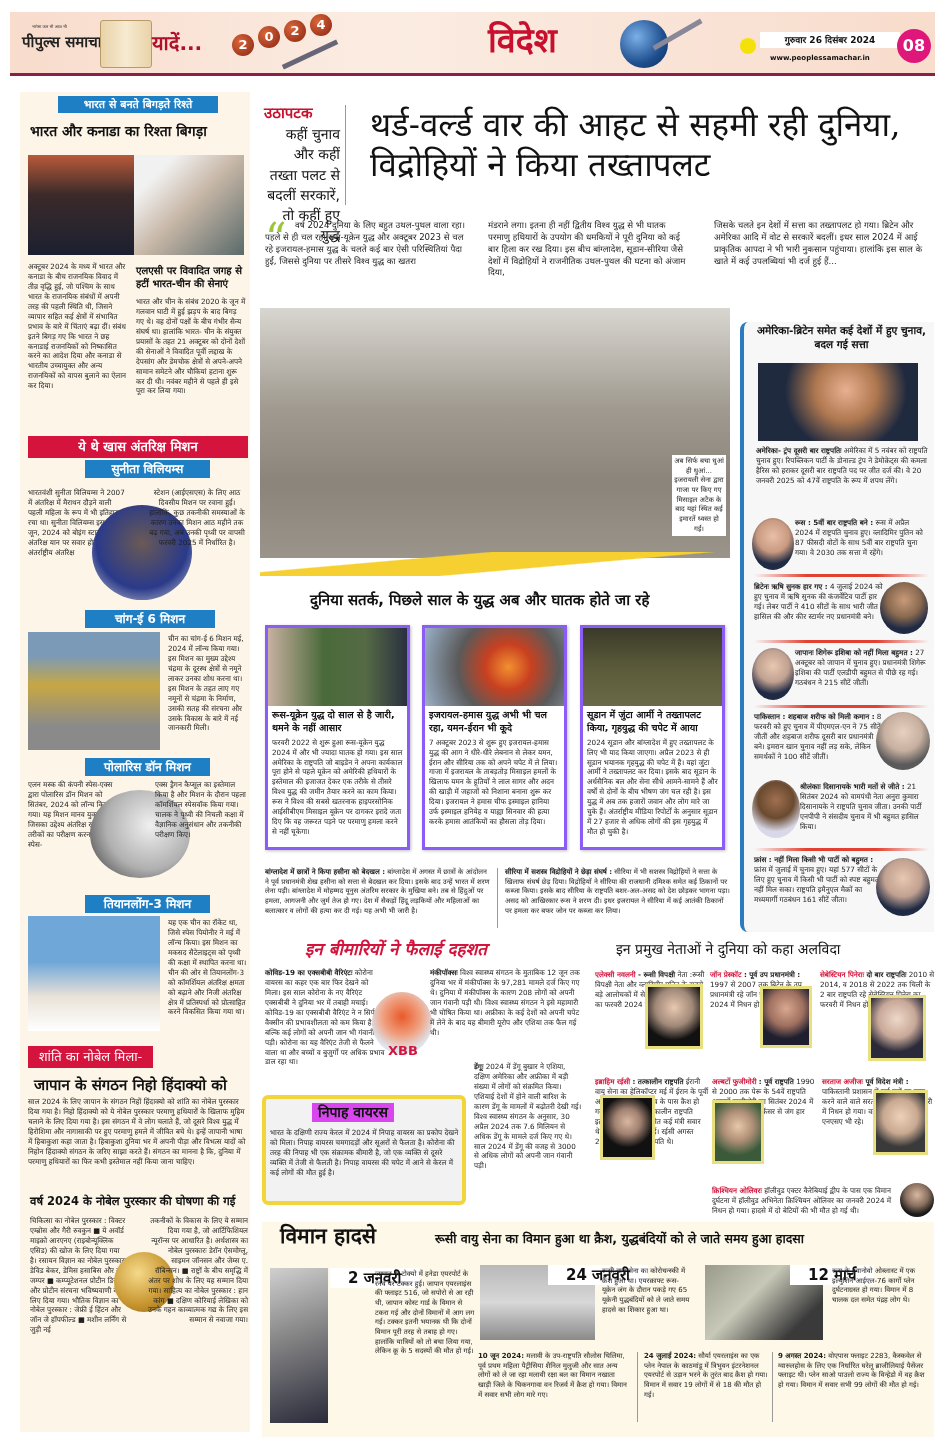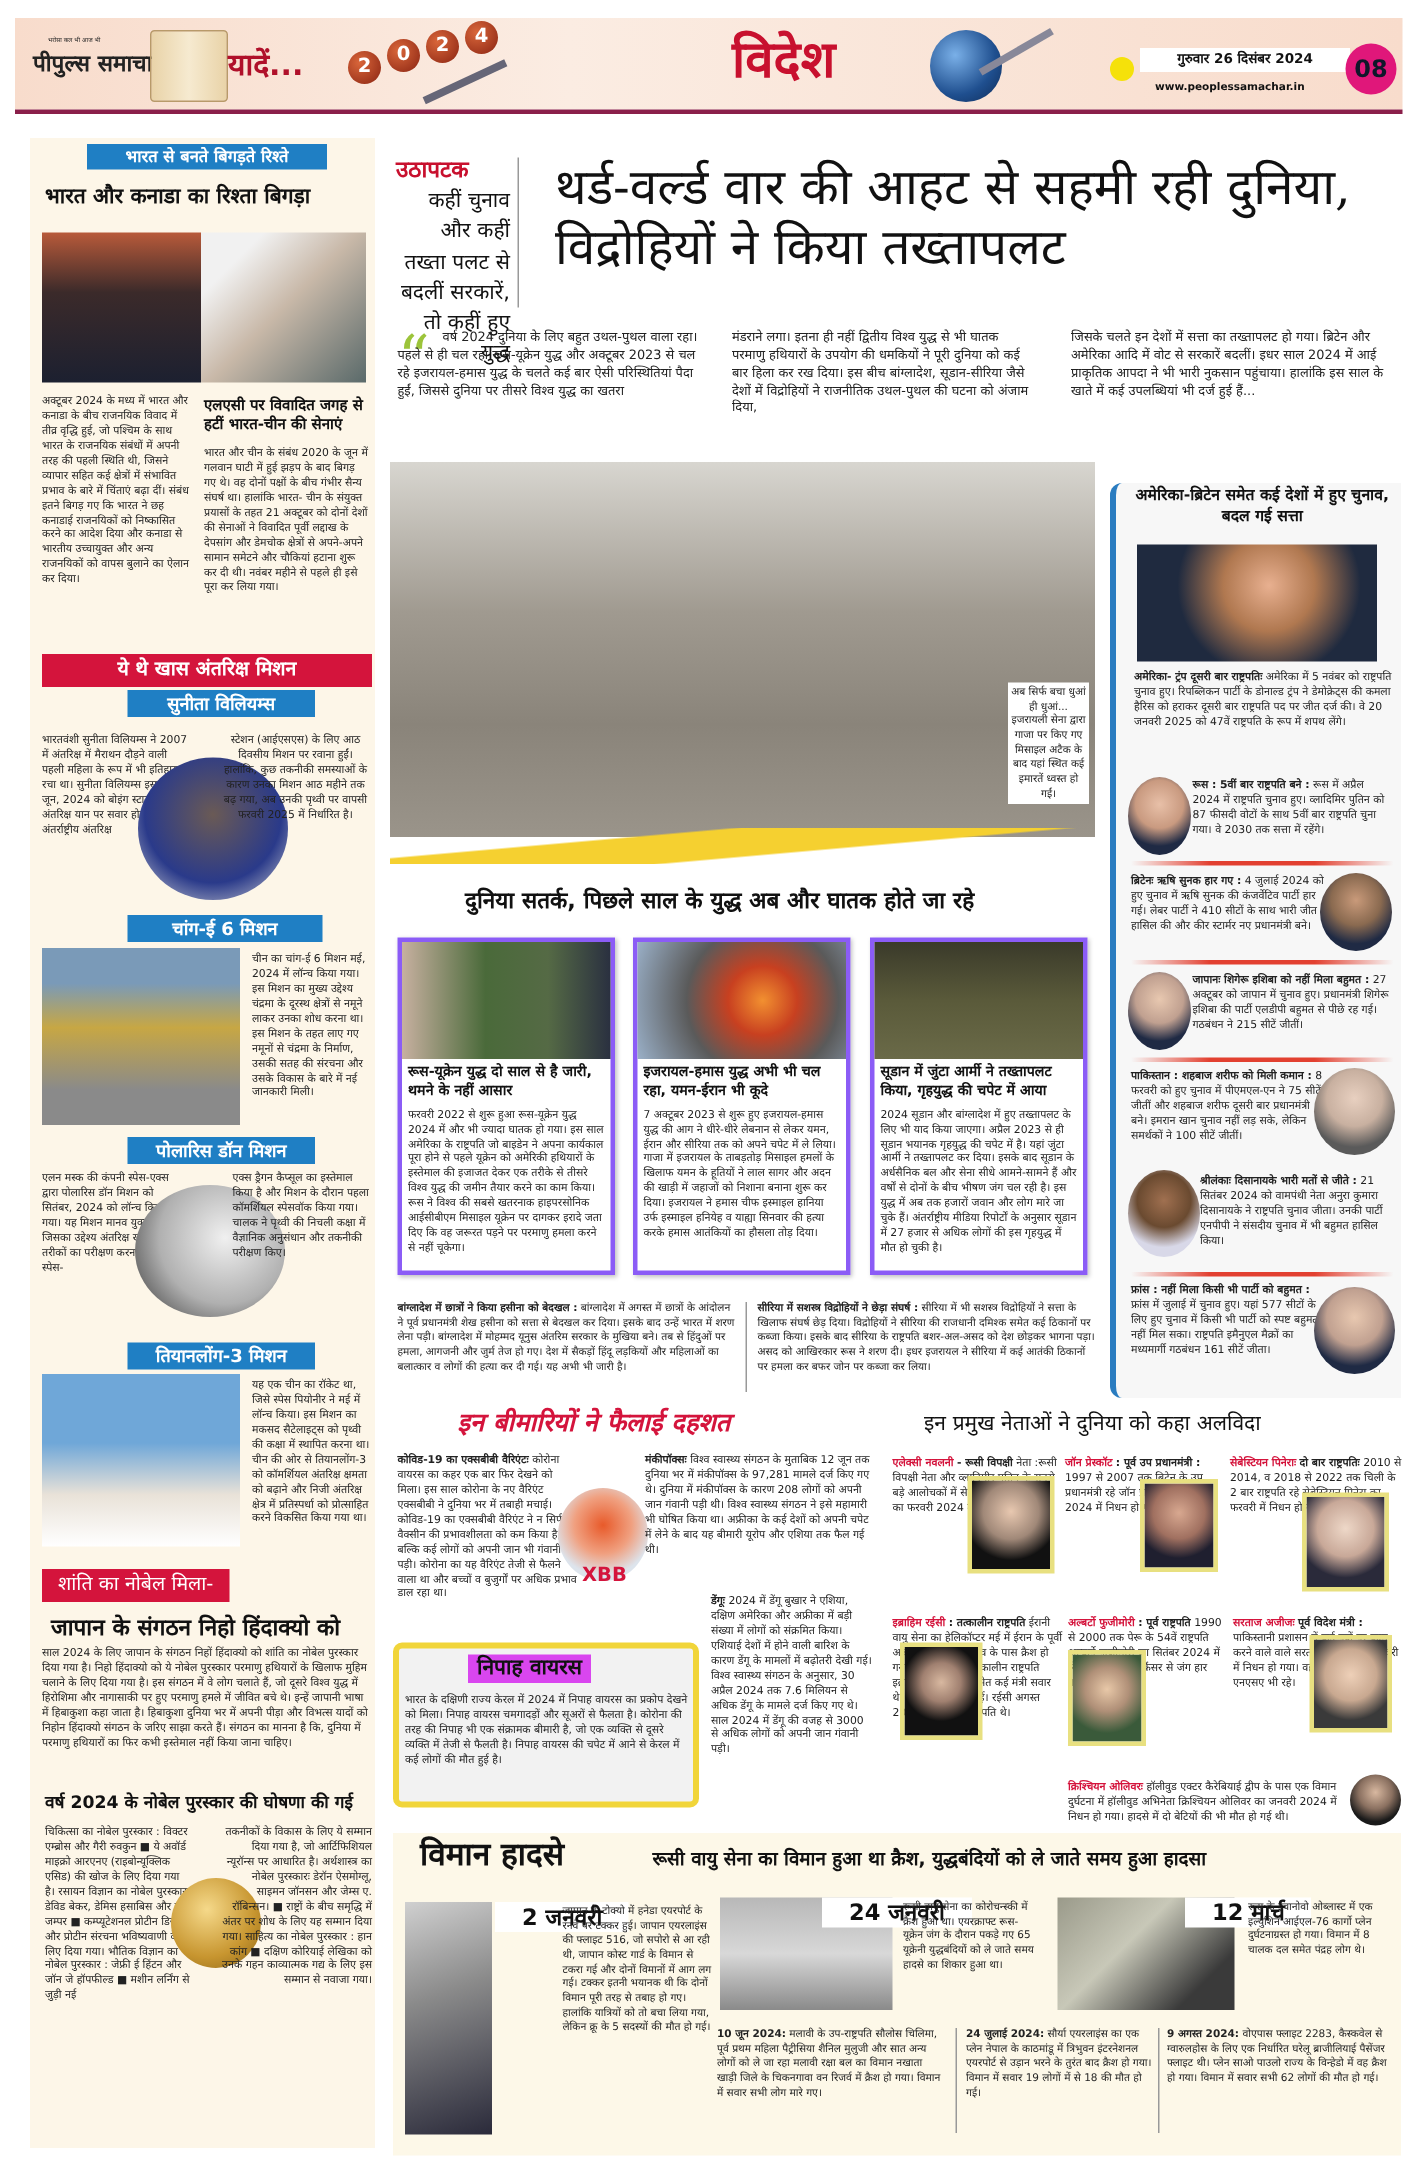--- a/index.html
+++ b/index.html
@@ -10,21 +10,21 @@
 #logo{left:12px;top:20px;font-size:15px;font-weight:bold;color:#222}
 #logo small{position:absolute;top:-8px;left:10px;font-size:4px;font-weight:normal}
 .book{left:90px;top:8px;width:52px;height:48px;background:linear-gradient(90deg,#e9d3a8,#f6ead0 50%,#e9d3a8);border:1px solid #b89a6a;border-radius:3px}
 #yaden{left:142px;top:18px;font-size:20px;font-weight:bold;color:#b0102a}
 .ball{width:22px;height:22px;border-radius:50%;background:radial-gradient(circle at 35% 35%,#d9663a,#8a2412);color:#fff;font-size:13px;font-weight:bold;text-align:center;line-height:22px;top:22px}
 #videsh{left:478px;top:6px;font-size:34px;font-weight:bold;color:#c8102e;font-family:"DejaVu Serif",serif}
 .globe{left:610px;top:8px;width:48px;height:48px;border-radius:50%;background:radial-gradient(circle at 35% 35%,#7ab0e8,#1f4f8f 60%,#0d2a55)}
 .yel{left:730px;top:26px;width:16px;height:16px;border-radius:50%;background:#f5e10a}
 #date{left:750px;top:20px;width:140px;height:16px;background:#fff;font-size:9px;font-weight:bold;text-align:center;line-height:16px}
 #url{left:760px;top:42px;font-size:7px;font-weight:bold}
-#pg{left:887px;top:17px;width:34px;height:34px;border-radius:50%;background:#e0177a;color:#0f172a;font-size:16px;font-weight:bold;text-align:center;line-height:34px}
+#pg{left:887px;top:17px;width:34px;height:34px;border-radius:50%;background:#e0177a;color:#ffffff;font-size:16px;font-weight:bold;text-align:center;line-height:34px}
 
 #lcol{left:20px;top:92px;width:230px;height:1340px;background:#fdf6e8}
 .bluehd{background:#1f7fc4;color:#fff;font-weight:bold;text-align:center}
 .redhd{background:#d4143c;color:#fff;font-weight:bold;text-align:center}
 .h2{font-weight:bold;color:#111}
 .txt{font-size:7.2px;line-height:1.38;color:#222}
 .photo{background:#999}
 .circle{border-radius:50%}
 
 .vline{border-left:1px solid #999}
@@ -179,13 +179,13 @@
 <div class="abs photo" style="left:480px;top:1265px;width:115px;height:75px;background:linear-gradient(#b8b8b8,#d8d8d8 50%,#8a8a8a)"></div>
 <div class="abs dateT" style="left:548px;top:1265px;padding:0 18px">24 जनवरी</div>
 <div class="abs txt" style="left:602px;top:1267px;width:90px;font-size:7px">रूसी वायु सेना का कोरोचन्स्की में क्रैश हुआ था। एयरक्राफ्ट रूस-यूक्रेन जंग के दौरान पकड़े गए 65 यूक्रेनी युद्धबंदियों को ले जाते समय हादसे का शिकार हुआ था।</div>
 <div class="abs photo" style="left:705px;top:1265px;width:118px;height:75px;background:linear-gradient(135deg,#9a9a8a,#c8c8b8 40%,#3a3a3a 80%)"></div>
 <div class="abs dateT" style="left:790px;top:1265px;padding:0 18px">12 मार्च</div>
 <div class="abs txt" style="left:832px;top:1267px;width:95px;font-size:7px">रूस के इवानोवो ओब्लास्ट में एक इल्युशिन आईएल-76 कार्गो प्लेन दुर्घटनाग्रस्त हो गया। विमान में 8 चालक दल समेत पंद्रह लोग थे।</div>
 <div class="abs txt" style="left:478px;top:1352px;width:150px;font-size:7px"><b>10 जून 2024:</b> <span>मलावी के उप-राष्ट्रपति सौलोस चिलिमा, पूर्व प्रथम महिला पैट्रीसिया शैनिल मुलुजी और सात अन्य लोगों को ले जा रहा मलावी रक्षा बल का विमान नखाता खाड़ी जिले के चिकनगावा वन रिजर्व में क्रैश हो गया। विमान में सवार सभी लोग मारे गए।</span></div>
 <div class="abs vline" style="left:637px;top:1352px;height:70px"></div>
 <div class="abs txt" style="left:644px;top:1352px;width:125px;font-size:7px"><b>24 जुलाई 2024:</b> <span>सौर्या एयरलाइंस का एक प्लेन नेपाल के काठमांडू में त्रिभुवन इंटरनेशनल एयरपोर्ट से उड़ान भरने के तुरंत बाद क्रैश हो गया। विमान में सवार 19 लोगों में से 18 की मौत हो गई।</span></div>
 <div class="abs vline" style="left:772px;top:1352px;height:70px"></div>
-<div class="abs txt" style="left:778px;top:1352px;width:150px;font-size:7px"><b>9 अगस्त 2024:</b> <span>वोएपास फ्लाइट 2283, कैस्कवेल से ग्वारुलहोस के लिए एक निर्धारित घरेलू ब्राजीलियाई पैसेंजर फ्लाइट थी। प्लेन साओ पाउलो राज्य के विन्हेडो में वह क्रैश हो गया। विमान में सवार सभी 62 लोगों की मौत हो गई।</span></div>
+<div class="abs txt" style="left:778px;top:1352px;width:150px;font-size:7px"><b>9 अगस्त 2024:</b> <span>वोएपास फ्लाइट 2283, कैस्कवेल से ग्वारुलहोस के लिए एक निर्धारित घरेलू ब्राजीलियाई पैसेंजर फ्लाइट थी। प्लेन साओ पाउलो राज्य के विन्हेडो में वह क्रैश हो गया। विमान में सवार सभी 99 लोगों की मौत हो गई।</span></div>
 
 </body></html>

